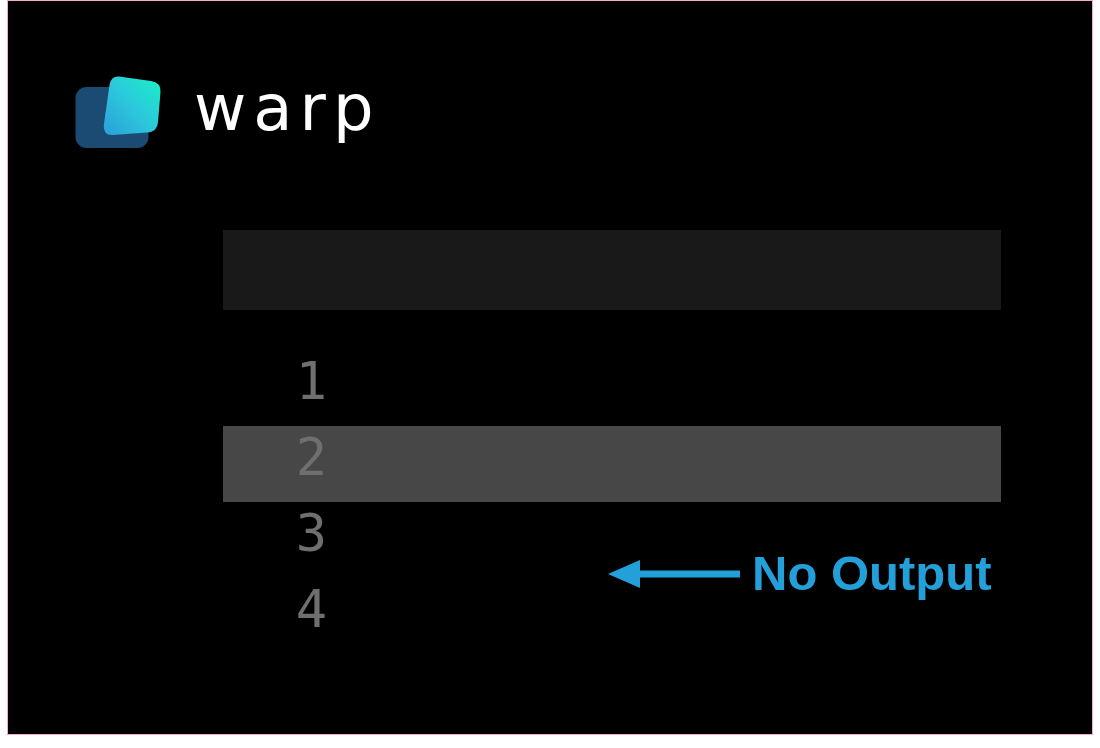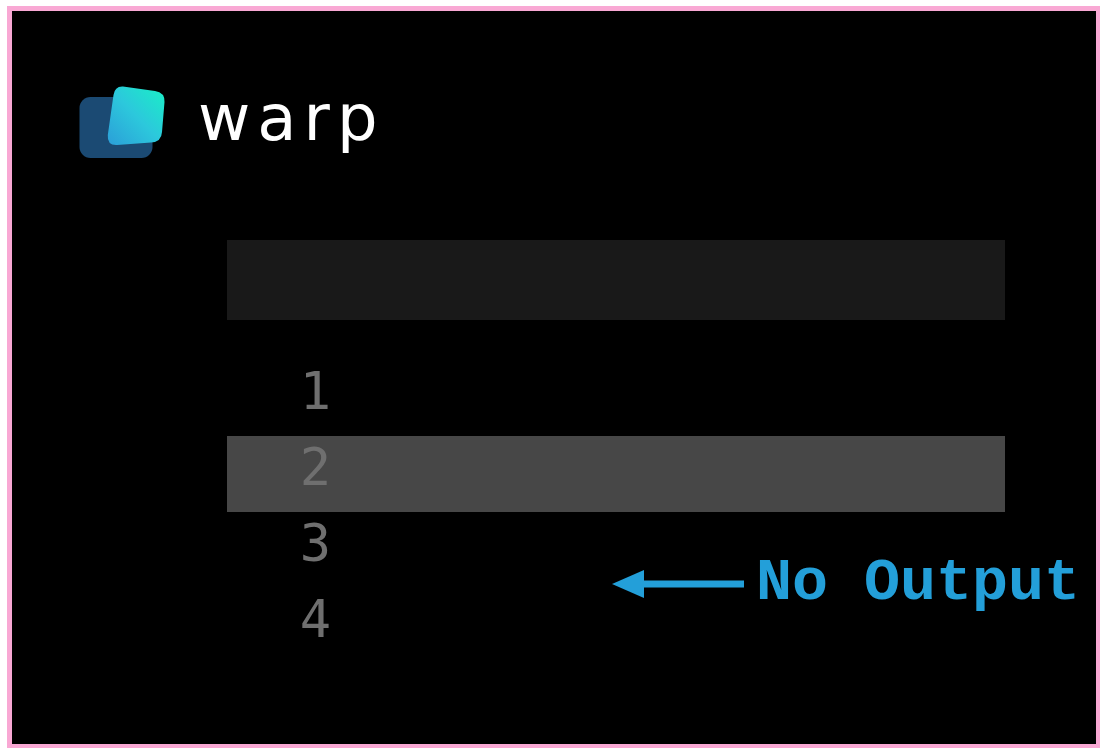--- a/index.html
+++ b/index.html
@@ -13,25 +13,25 @@
   }
   .page {
     position: relative;
     width: 1100px;
     height: 748px;
     background: #ffffff;
   }
   .panel {
     position: absolute;
     left: 7px;
-    top: 6px;
+    top: 0;
     width: 1084px;
     height: 733px;
     background: #000000;
-    border: 5px solid #f9a8d4;
+    border: 1px solid #f9a8d4;
     overflow: hidden;
   }
   
   .brand {
     position: absolute;
     left: 67px;
     top: 64px;
     height: 94px;
     display: flex;
     align-items: center;
@@ -101,23 +101,23 @@
     align-items: center;
     gap: 10px;
   }
   .arrow-icon {
     width: 136px;
     height: 34px;
     display: block;
   }
   .annotation-label {
     color: #239fd9;
-    font-family: Liberation Mono, monospace;
+    font-family: Liberation Sans, sans-serif;
     font-weight: bold;
-    font-size: 60px;
+    font-size: 49px;
     line-height: 49px;
     letter-spacing: 0px;
     white-space: nowrap;
   }
 </style>
 </head>
 <body>
 
 <div class="page">
   <div class="panel">

